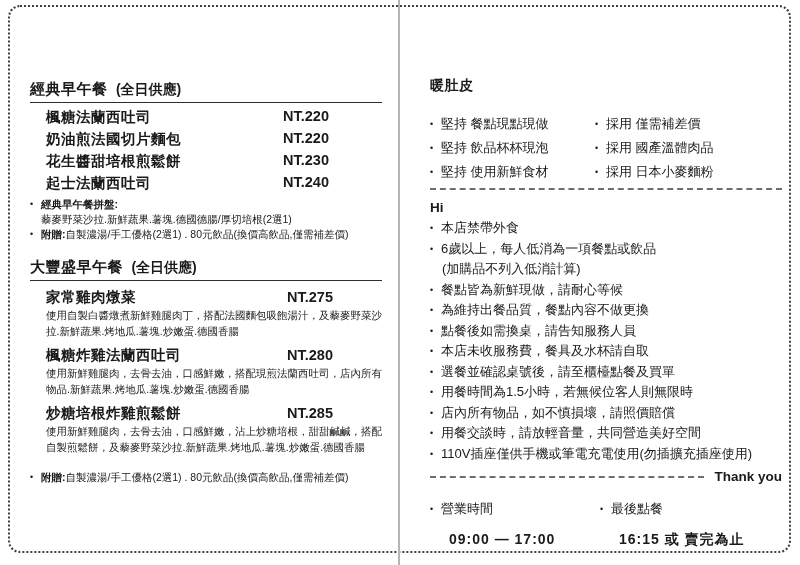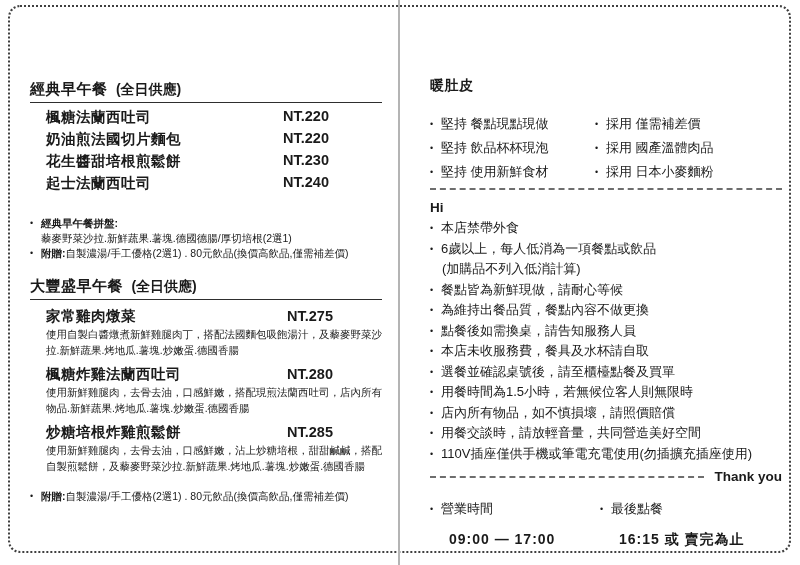--- a/index.html
+++ b/index.html
@@ -25,21 +25,21 @@
   .sec-title { font-size:15px; font-weight:bold; letter-spacing:0.5px; }
   .sec-sub   { font-size:14px; font-weight:700; margin-left:4px; }
 
   .simple-items { margin-top:3px; }
   .item-row { position:relative; line-height:21px; }
   .item-name { font-size:14.5px; font-weight:600; padding-left:16px; letter-spacing:0.5px; }
   .item-price { position:absolute; left:253px; top:0; font-size:14.5px; font-weight:600; }
 
   .bullet { display:inline-block; width:11px; font-size:9px; vertical-align:1px; }
 
-  .notes { margin-top:22px; font-size:10.5px; line-height:15px; }
+  .notes { margin-top:3px; font-size:10.5px; line-height:15px; }
   .note-label { font-weight:bold; }
   .note-cont { padding-left:11px; }
 
   .sec2 { margin-top:16px; }
   .big-item { margin-top:6px; }
   .big-name-row { position:relative; line-height:20px; }
   .big-name { font-size:14.5px; font-weight:600; padding-left:16px; letter-spacing:0.5px; }
   .big-price { position:absolute; left:257px; top:0; font-size:14.5px; font-weight:600; }
   .big-desc { font-size:10.5px; line-height:15.5px; padding-left:16px; margin-top:1px; color:#222; }
 

